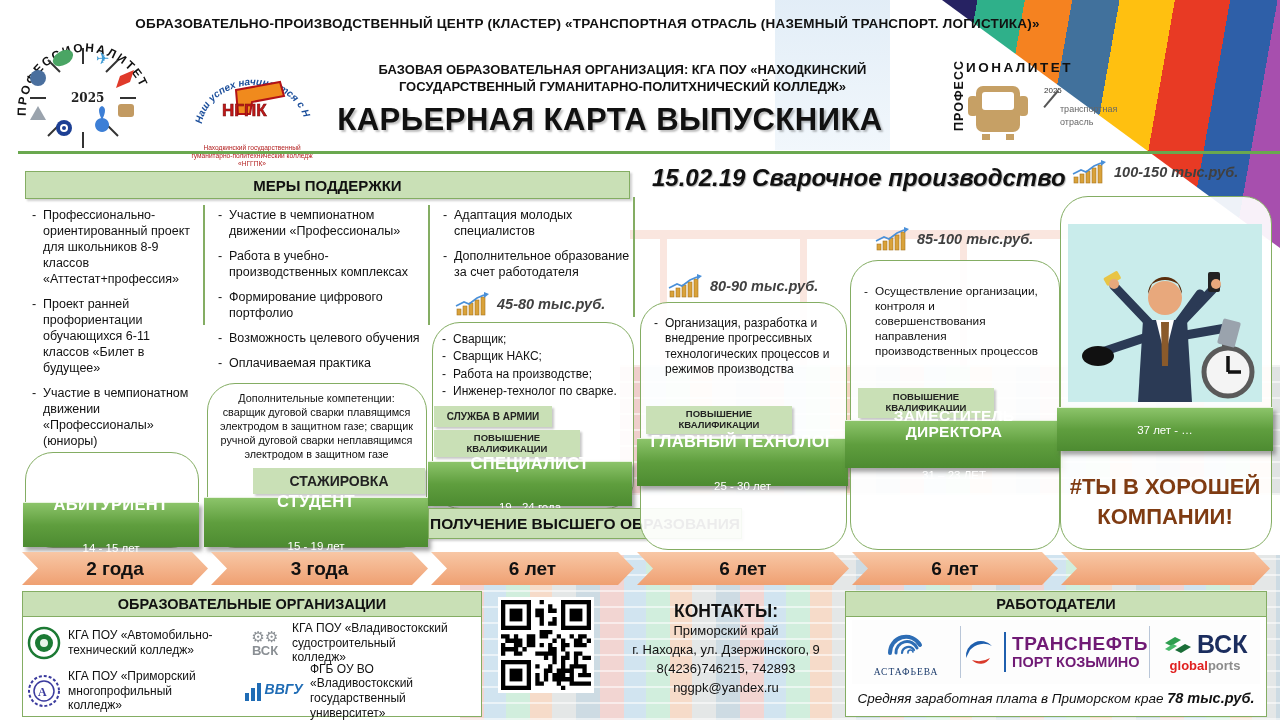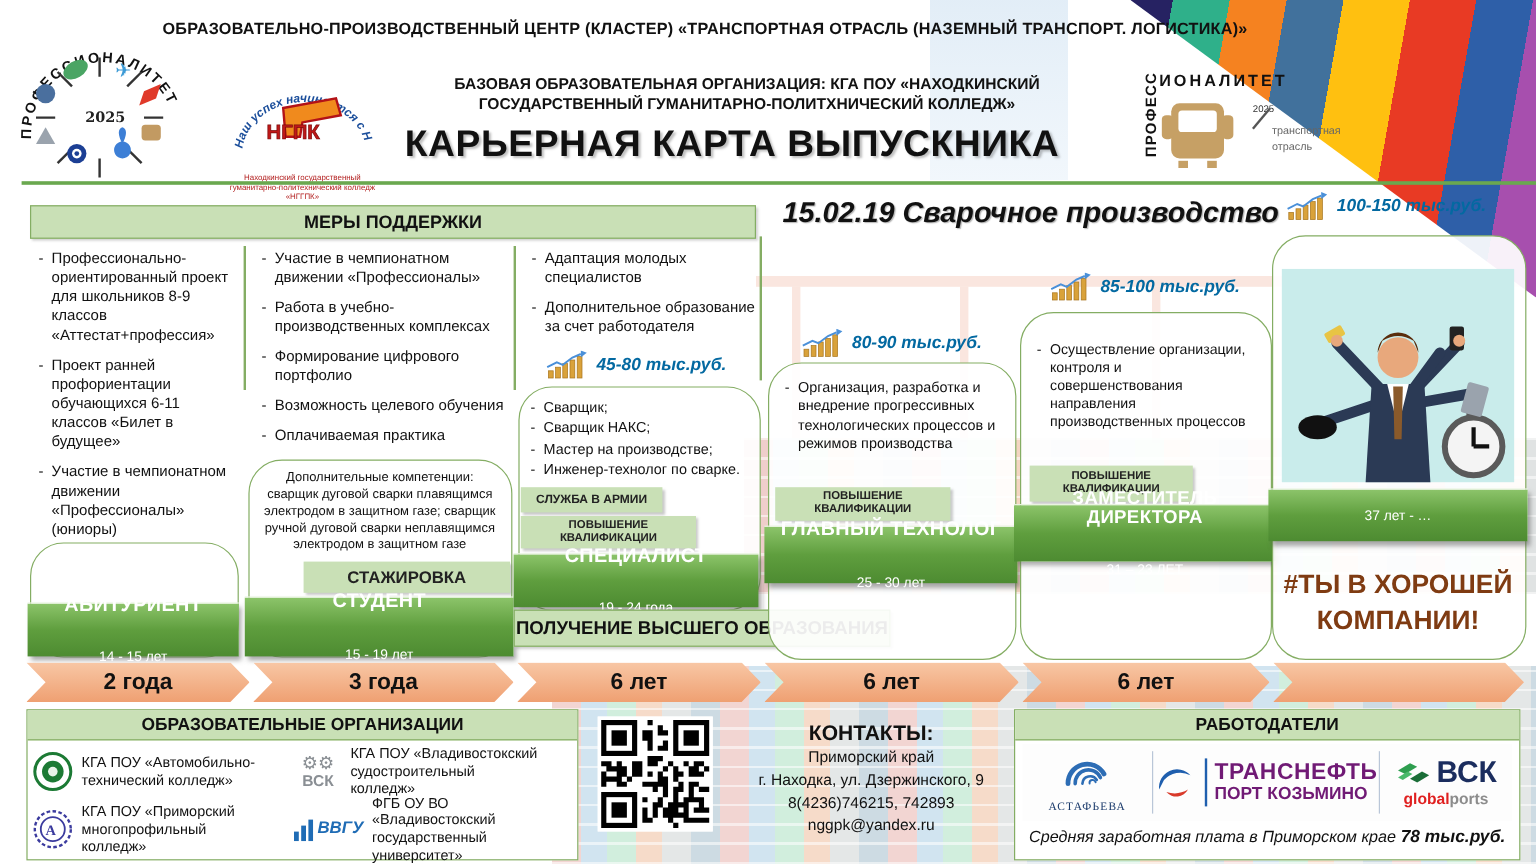--- a/index.html
+++ b/index.html
@@ -33,21 +33,21 @@
   
   .card{background:rgba(255,255,255,.92);border:1.4px solid #84ad63;border-radius:28px;}
   .banner{background:linear-gradient(180deg,#8cc46a 0%,#5f9e3e 50%,#4d8b31 100%);
      color:#fff;text-align:center;box-shadow:3px 4px 4px rgba(80,80,80,.5);
      display:flex;flex-direction:column;justify-content:center;border-top:1px solid #e8f3df;gap:28px;}
   .b-title{font-weight:bold;font-size:16.5px;letter-spacing:.3px;line-height:1.05;}
   .b-age{font-size:11.5px;margin-top:1px;}
   .tag{background:#c9e0b6;box-shadow:2px 2px 2px rgba(120,120,120,.4);display:flex;align-items:center;justify-content:center;
      text-align:center;font-weight:bold;color:#222;}
   .note{font-size:10.8px;text-align:center;line-height:1.3;}
-  .salary{display:flex;align-items:center;gap:4px;font-weight:bold;font-style:italic;font-size:14.5px;color:#0369a1;}
+  .salary{display:flex;align-items:center;gap:4px;font-weight:bold;font-style:italic;font-size:14.5px;color:#404040;}
   .hashtag{font-weight:bold;font-size:22px;color:#7f3b12;text-align:center;line-height:1.35;}
   
   .chev{height:33px;clip-path:polygon(0 0,calc(100% - 16px) 0,100% 50%,calc(100% - 16px) 100%,0 100%,16px 50%);
      background:linear-gradient(180deg,#f8c7a5,#efa072);display:flex;align-items:center;justify-content:center;
      font-weight:bold;font-size:19px;color:#111;}
   
   .box{background:#fff;border:1.6px solid #84ad63;}
   .box-hdr{background:#c9e0b6;height:24px;display:flex;align-items:center;justify-content:center;
      font-weight:bold;font-size:14.5px;border-bottom:1px solid #84ad63;}
   .edu-item{display:flex;align-items:center;gap:7px;font-size:12px;line-height:1.22;}
@@ -191,21 +191,21 @@
       </g>
       <polyline points="1,14 9,10 14,12 22,6 29,3" fill="none" stroke="#4a90d9" stroke-width="1.6"></polyline>
       <polygon points="29,0 34,2 29,6" fill="#4a90d9"></polygon>
     </svg>
     <span>45-80 тыс.руб.</span>
   </div>
   <div class="abs card" style="left:432px;top:322px;width:200px;height:185px;"></div>
   <div class="abs" style="left:440px;top:332px;width:186px;font-size:12px;">
     <div class="dash-item" style="margin-bottom:2px">Сварщик;</div>
     <div class="dash-item" style="margin-bottom:2px">Сварщик НАКС;</div>
-    <div class="dash-item" style="margin-bottom:2px">Мастер на производстве;</div>
+    <div class="dash-item" style="margin-bottom:2px">Работа на производстве;</div>
     <div class="dash-item" style="margin-bottom:2px">Инженер-технолог  по сварке.</div>
   </div>
   <div class="abs tag" style="left:434px;top:406px;width:118px;height:21px;font-size:10px;">СЛУЖБА  В АРМИИ</div>
   <div class="abs tag" style="left:434px;top:430px;width:118px;height:27px;font-size:9.5px;line-height:1.15;padding:0 14px;">ПОВЫШЕНИЕ КВАЛИФИКАЦИИ</div>
   <div class="abs banner" style="left:428px;top:461px;width:204px;height:44px;">
     <div class="b-title">СПЕЦИАЛИСТ</div>
     <div class="b-age">19 - 24 года</div>
   </div>
   <div class="abs lg-strip" style="left:428px;top:508px;width:312px;height:29px;font-size:15.5px;">ПОЛУЧЕНИЕ ВЫСШЕГО ОБРАЗОВАНИЯ</div>
 

